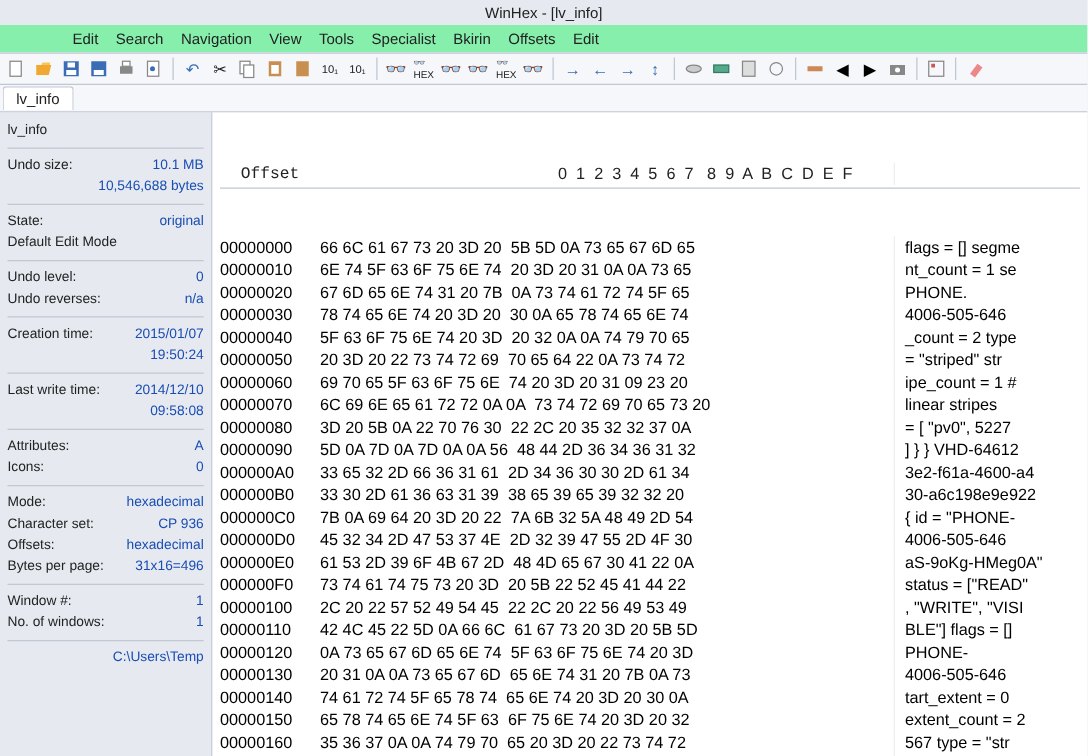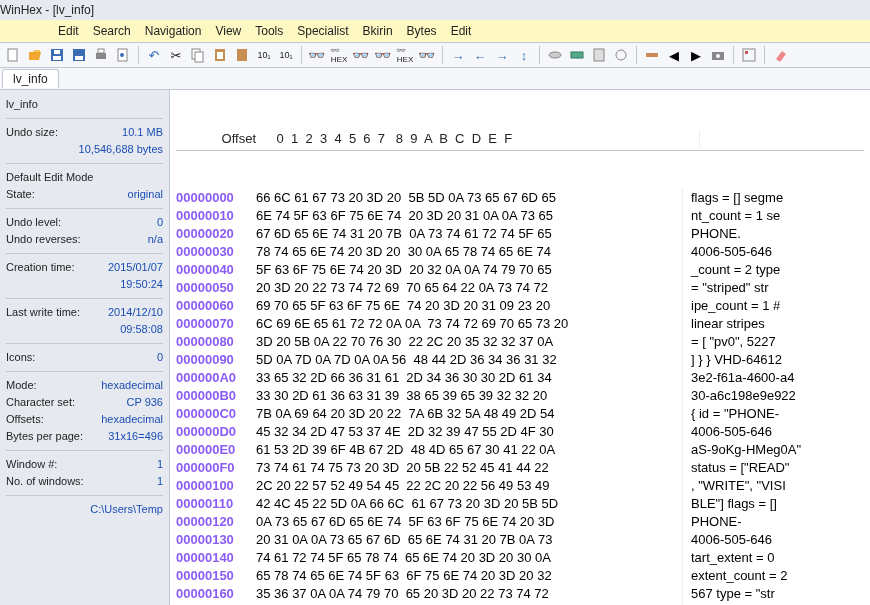--- a/index.html
+++ b/index.html
@@ -1,56 +1,56 @@
 <!DOCTYPE html>
 <html><head>
 <meta charset="utf-8">
 <style>
 * { margin: 0; padding: 0; box-sizing: border-box; font-family: 'Segoe UI', Tahoma, sans-serif; }
 body { background: #e6eaf0; width: 870px; height: 605px; overflow: hidden; font-size: 12px; color: #222; }
-.titlebar { height: 20px; background: #e6eaf0; display: flex; align-items: center; font-size: 12px; }
-.menubar { height: 22px; background: #fef9c3; display: flex; align-items: center; padding: 0 4px; gap: 14px; font-size: 12px; }
+.titlebar { height: 20px; background: #e6eaf0; display: flex; align-items: center; justify-content: center; font-size: 12px; }
+.menubar { height: 22px; background: #86efac; display: flex; align-items: center; padding: 0 4px; gap: 14px; font-size: 12px; }
 .menubar span:first-child { width: 40px; }
 .toolbar { height: 26px; background: #f5f7fa; border-top: 1px solid #c0c8d4; border-bottom: 1px solid #c0c8d4; display: flex; align-items: center; padding: 0 4px; gap: 4px; }
 .tb-icon { width: 18px; height: 18px; display: inline-flex; align-items: center; justify-content: center; font-size: 13px; cursor: pointer; }
 .tb-sep { width: 1px; height: 18px; background: #c0c8d4; margin: 0 2px; }
 .tabbar { height: 22px; background: #f5f7fa; border-bottom: 1px solid #c0c8d4; display: flex; align-items: center; padding: 0 2px; }
 .tab { background: #fff; border: 1px solid #c0c8d4; border-bottom: none; padding: 2px 10px; font-size: 12px; border-radius: 3px 3px 0 0; }
 .main { display: flex; height: calc(605px - 20px - 22px - 26px - 22px); }
 .left-pane { width: 170px; background: #e6eaf0; border-right: 1px solid #c0c8d4; padding: 6px 6px; font-size: 11px; overflow: hidden; }
 .lp-row { display: flex; justify-content: space-between; padding: 1px 0; line-height: 15px; }
 .lp-right { color: #1a4db3; text-align: left; }
 .lp-sep { height: 1px; background: #c0c8d4; margin: 5px 0; }
 .hex-area { flex: 1; background: #fff; font-family: 'Consolas', 'Courier New', monospace; font-size: 13px; line-height: 18px; padding: 4px 6px; overflow: hidden; white-space: pre; }
 .hex-header { display: flex; border-bottom: 1px solid #c0c8d4; padding-bottom: 2px; margin-bottom: 2px; }
-.hex-header .offset-h { width: 80px; text-align: right; }
-.hex-header .hex-h { width: 426px; text-align: left; margin-left: 17px; }
+.hex-header .offset-h { width: 80px; text-align: center; font-family: Liberation Mono, monospace; }
+.hex-header .hex-h { width: 426px; text-align: right; }
 .hex-row { display: flex; }
-.offset-col { width: 80px; color: #8b5cf6; font-weight: bold; }
+.offset-col { width: 80px; color: #000000; }
 .hex-col { width: 426px; color: #000; letter-spacing: 0; }
-.ascii-col { flex: 1; color: #000; border-left: 1px solid #eee; padding-left: 8px; overflow: hidden; white-space: nowrap; }
+.ascii-col { flex: 1; color: #000; border-left: 1px solid #eee; padding-left: 8px; overflow: hidden; white-space: nowrap; margin-left: 33px; }
 svg { display: block; }
 </style>
 </head>
 <body>
 
 <div class="titlebar">
   <span>WinHex - [lv_info]</span>
 </div>
 
 <div class="menubar">
   <span></span>
   <span>Edit</span>
   <span>Search</span>
   <span>Navigation</span>
   <span>View</span>
   <span>Tools</span>
   <span>Specialist</span>
   <span>Bkirin</span>
-  <span>Bytes</span>
+  <span>Offsets</span>
   <span>Edit</span>
 </div>
 
 <div class="toolbar">
   <span class="tb-icon">
       <svg width="16" height="16">
         <rect x="3" y="2" width="9" height="12" fill="#fff" stroke="#888"></rect>
       </svg>
     </span>
   <span class="tb-icon">
@@ -181,26 +181,26 @@
     <div class="lp-row">
         <span>Undo size:</span>
         <span class="lp-right">10.1 MB</span>
       </div>
     <div class="lp-row">
         <span></span>
         <span class="lp-right">10,546,688 bytes</span>
       </div>
     <div class="lp-sep"></div>
     <div class="lp-row">
-        <span>Default Edit Mode</span>
-      </div>
-    <div class="lp-row">
         <span>State:</span>
         <span class="lp-right">original</span>
       </div>
+    <div class="lp-row">
+        <span>Default Edit Mode</span>
+      </div>
     <div class="lp-sep"></div>
     <div class="lp-row">
         <span>Undo level:</span>
         <span class="lp-right">0</span>
       </div>
     <div class="lp-row">
         <span>Undo reverses:</span>
         <span class="lp-right">n/a</span>
       </div>
     <div class="lp-sep"></div>
@@ -215,20 +215,24 @@
     <div class="lp-sep"></div>
     <div class="lp-row">
         <span>Last write time:</span>
         <span class="lp-right">2014/12/10</span>
       </div>
     <div class="lp-row">
         <span></span>
         <span class="lp-right">09:58:08</span>
       </div>
     <div class="lp-sep"></div>
+    <div class="lp-row">
+        <span>Attributes:</span>
+        <span class="lp-right">A</span>
+      </div>
     <div class="lp-row">
         <span>Icons:</span>
         <span class="lp-right">0</span>
       </div>
     <div class="lp-sep"></div>
     <div class="lp-row">
         <span>Mode:</span>
         <span class="lp-right">hexadecimal</span>
       </div>
     <div class="lp-row">

